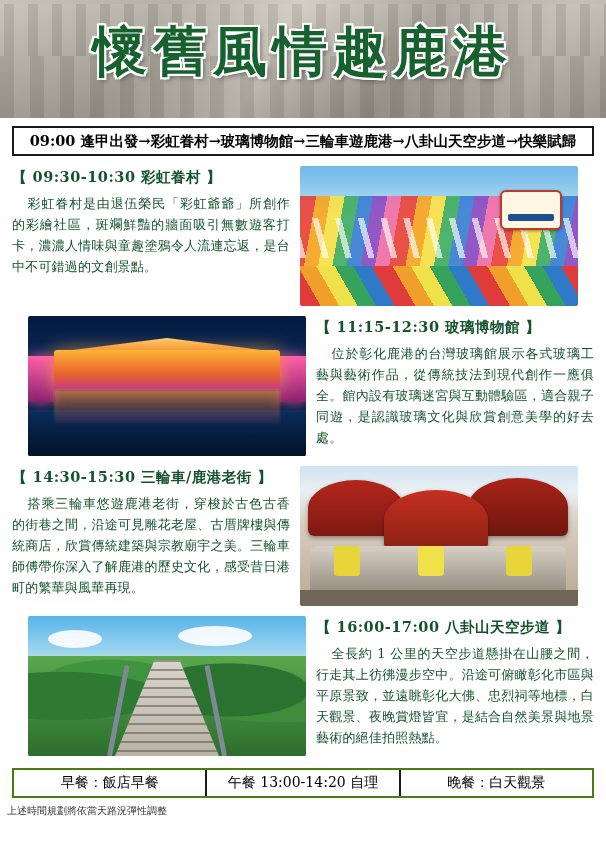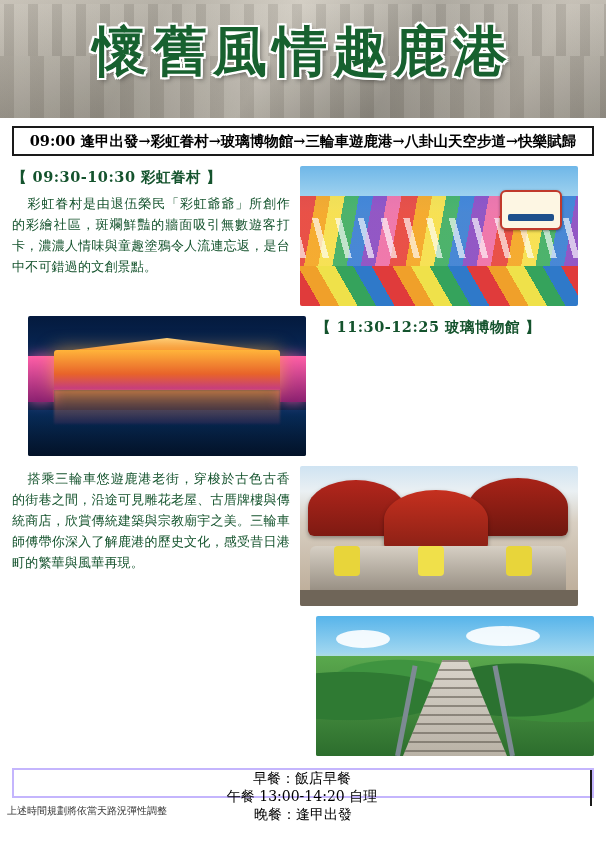--- a/index.html
+++ b/index.html
@@ -262,24 +262,23 @@
   .ph-sky .rail-l, .ph-sky .rail-r {
     position: absolute; bottom: 0; width: 5px; height: 92px;
     background: #7d8a93;
   }
   .ph-sky .rail-l { left: 50%; margin-left: -60px; transform: rotate(11deg); transform-origin: bottom center; }
   .ph-sky .rail-r { left: 50%; margin-left: 55px; transform: rotate(-11deg); transform-origin: bottom center; }
 
   
   .meals {
     margin: 12px 12px 0 12px;
-    border: 2px solid #c4b5fd;
+    border: 2px solid #4d7c0f;
     display: flex;
     height: 30px;
-    flex-direction: column;
   }
   .meal {
     flex: 1;
     display: flex;
     align-items: center;
     justify-content: center;
     font-family: "DejaVu Serif", "Liberation Serif", serif;
     font-size: 14px;
     color: #000;
     border-right: 2px solid #1a1a1a;
@@ -315,62 +314,68 @@
     <div class="photo ph-rainbow">
       <div class="wall"></div>
       <div class="wall2"></div>
       <div class="ground"></div>
       <div class="sign"></div>
     </div>
   </div>
 
   <div class="section reverse">
     <div class="text-col">
-      <div class="sec-title">【 11:30-12:25 玻璃博物館 】</div>
+      <div class="sec-title">【 11:15-12:30 玻璃博物館 】</div>
+      <div class="sec-body">位於彰化鹿港的台灣玻璃館展示各式玻璃工藝與藝術作品，從傳統技法到現代創作一應俱全。館內設有玻璃迷宮與互動體驗區，適合親子同遊，是認識玻璃文化與欣賞創意美學的好去處。</div>
     </div>
     <div class="photo ph-glass">
       <div class="pink"></div>
       <div class="pink r"></div>
       <div class="roof"></div>
       <div class="bldg"></div>
       <div class="water"></div>
       <div class="refl"></div>
     </div>
   </div>
 
   <div class="section">
     <div class="text-col">
+      <div class="sec-title">【 14:30-15:30 三輪車/鹿港老街 】</div>
       <div class="sec-body">搭乘三輪車悠遊鹿港老街，穿梭於古色古香的街巷之間，沿途可見雕花老屋、古厝牌樓與傳統商店，欣賞傳統建築與宗教廟宇之美。三輪車師傅帶你深入了解鹿港的歷史文化，感受昔日港町的繁華與風華再現。</div>
     </div>
     <div class="photo ph-rick">
       <div class="canopy c1"></div>
       <div class="canopy c3"></div>
       <div class="canopy c2"></div>
       <div class="body b1"></div>
       <div class="body b3"></div>
       <div class="body b2"></div>
       <div class="vest v1"></div>
       <div class="vest v2"></div>
       <div class="vest v3"></div>
       <div class="road"></div>
     </div>
   </div>
 
   <div class="section reverse">
+    <div class="text-col">
+      <div class="sec-title">【 16:00-17:00 八卦山天空步道 】</div>
+      <div class="sec-body">全長約 1 公里的天空步道懸掛在山腰之間，行走其上彷彿漫步空中。沿途可俯瞰彰化市區與平原景致，並遠眺彰化大佛、忠烈祠等地標，白天觀景、夜晚賞燈皆宜，是結合自然美景與地景藝術的絕佳拍照熱點。</div>
+    </div>
     <div class="photo ph-sky">
       <div class="cloud cl1"></div>
       <div class="cloud cl2"></div>
       <div class="trees"></div>
       <div class="rail-l"></div>
       <div class="rail-r"></div>
       <div class="walk"></div>
     </div>
   </div>
 
   <div class="meals">
     <div class="meal">早餐：飯店早餐</div>
     <div class="meal">午餐 13:00-14:20 自理</div>
-    <div class="meal">晚餐：逢甲出發</div>
+    <div class="meal">晚餐：白天觀景</div>
   </div>
 
   <div class="footnote">上述時間規劃將依當天路況彈性調整</div>
 
 </div>
 
 </body></html>

